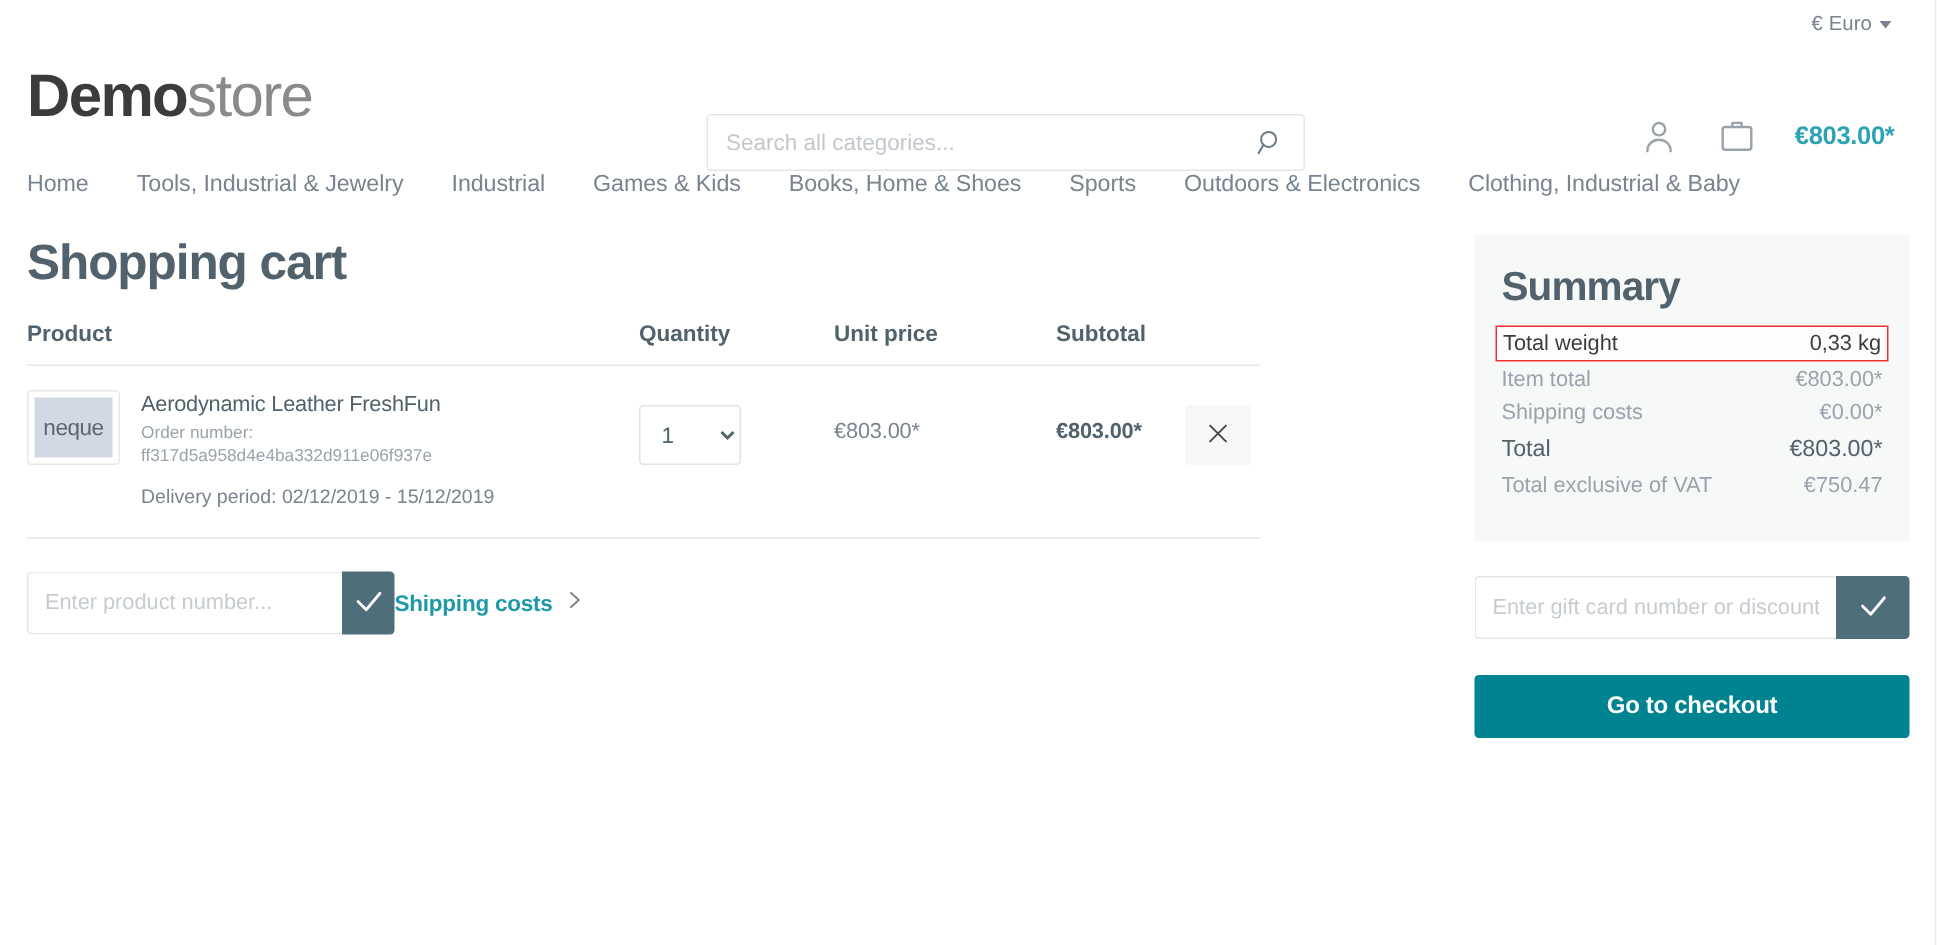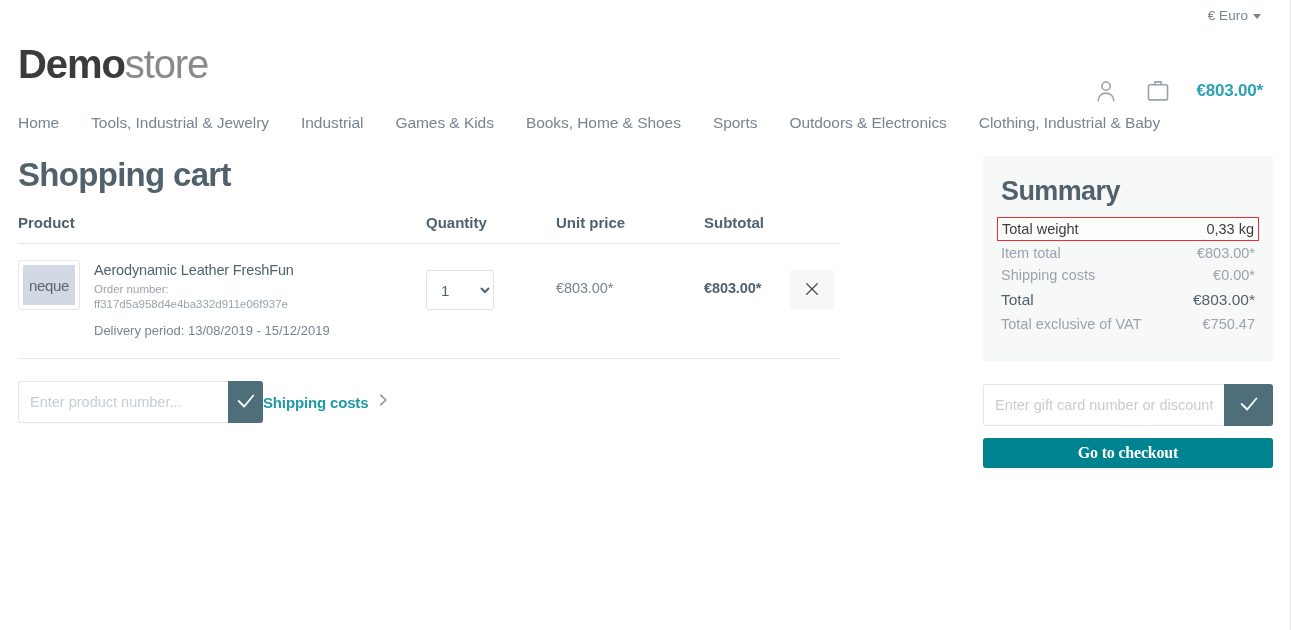--- a/index.html
+++ b/index.html
@@ -344,31 +344,31 @@
     font-size: 14.5px;
     color: #52626d;
     outline: none;
     font-family: "Liberation Sans", sans-serif;
     min-width: 0;
   }
   .promo-input::placeholder { color: #c7ccd1; }
 
   .checkout-btn {
     width: 290px;
-    height: 30px;
-    margin-top: 12px;
+    height: 42px;
+    margin-top: 24px;
     background: #008390;
     border: none;
     border-radius: 3px;
     color: #ffffff;
     font-size: 16px;
     font-weight: bold;
     letter-spacing: -.2px;
     cursor: pointer;
-    font-family: Liberation Serif, serif;
+    font-family: Liberation Sans, sans-serif;
   }
 
   
   .edge-line {
     position: absolute;
     right: 0; top: 0;
     width: 1px; height: 630px;
     background: #e6e6e6;
   }
 </style>
@@ -382,20 +382,29 @@
       <span>€ Euro</span>
       <span class="caret-down"></span>
     </div>
   </div>
 
   <div class="header">
     <div class="logo">
       <span class="b">Demo</span><span class="n">store</span>
     </div>
 
+    <div class="search-wrap">
+      <input class="search-input" type="text" placeholder="Search all categories..." style="">
+      <span class="search-icon">
+        <svg viewBox="0 0 24 24" width="20" height="20" fill="none" stroke="#6d7a86" stroke-width="1.6">
+          <circle cx="10.5" cy="9.5" r="6"></circle>
+          <line x1="6.2" y1="14.2" x2="2.5" y2="20.5" stroke-linecap="round"></line>
+        </svg>
+      </span>
+    </div>
 
     <div class="header-right">
       <span class="hr-icon">
         <svg viewBox="0 0 24 24" width="26" height="26" fill="none" stroke="#9aa3ac" stroke-width="1.5">
           <circle cx="12" cy="7.5" r="3.8"></circle>
           <path d="M4.8 21c0-4.2 3.2-7 7.2-7s7.2 2.8 7.2 7" stroke-linecap="round"></path>
         </svg>
       </span>
       <span class="hr-icon">
         <svg viewBox="0 0 24 24" width="26" height="26" fill="none" stroke="#9aa3ac" stroke-width="1.5">
@@ -433,21 +442,21 @@
 
       <div class="cart-row">
         <div class="col-product prod-cell">
           <div class="thumb">
             <div class="thumb-inner">neque</div>
           </div>
           <div class="prod-info">
             <div class="prod-name">Aerodynamic Leather FreshFun</div>
             <div class="prod-meta">Order number:</div>
             <div class="prod-meta">ff317d5a958d4e4ba332d911e06f937e</div>
-            <div class="prod-delivery">Delivery period: 13/08/2019 - 15/12/2019</div>
+            <div class="prod-delivery">Delivery period: 02/12/2019 - 15/12/2019</div>
           </div>
         </div>
 
         <div class="col-qty">
           <select class="qty-select">
             <option>1</option><option>2</option><option>3</option><option>4</option>
             <option>5</option><option>6</option><option>7</option><option>8</option>
             <option>9</option><option>10</option>
           </select>
         </div>

